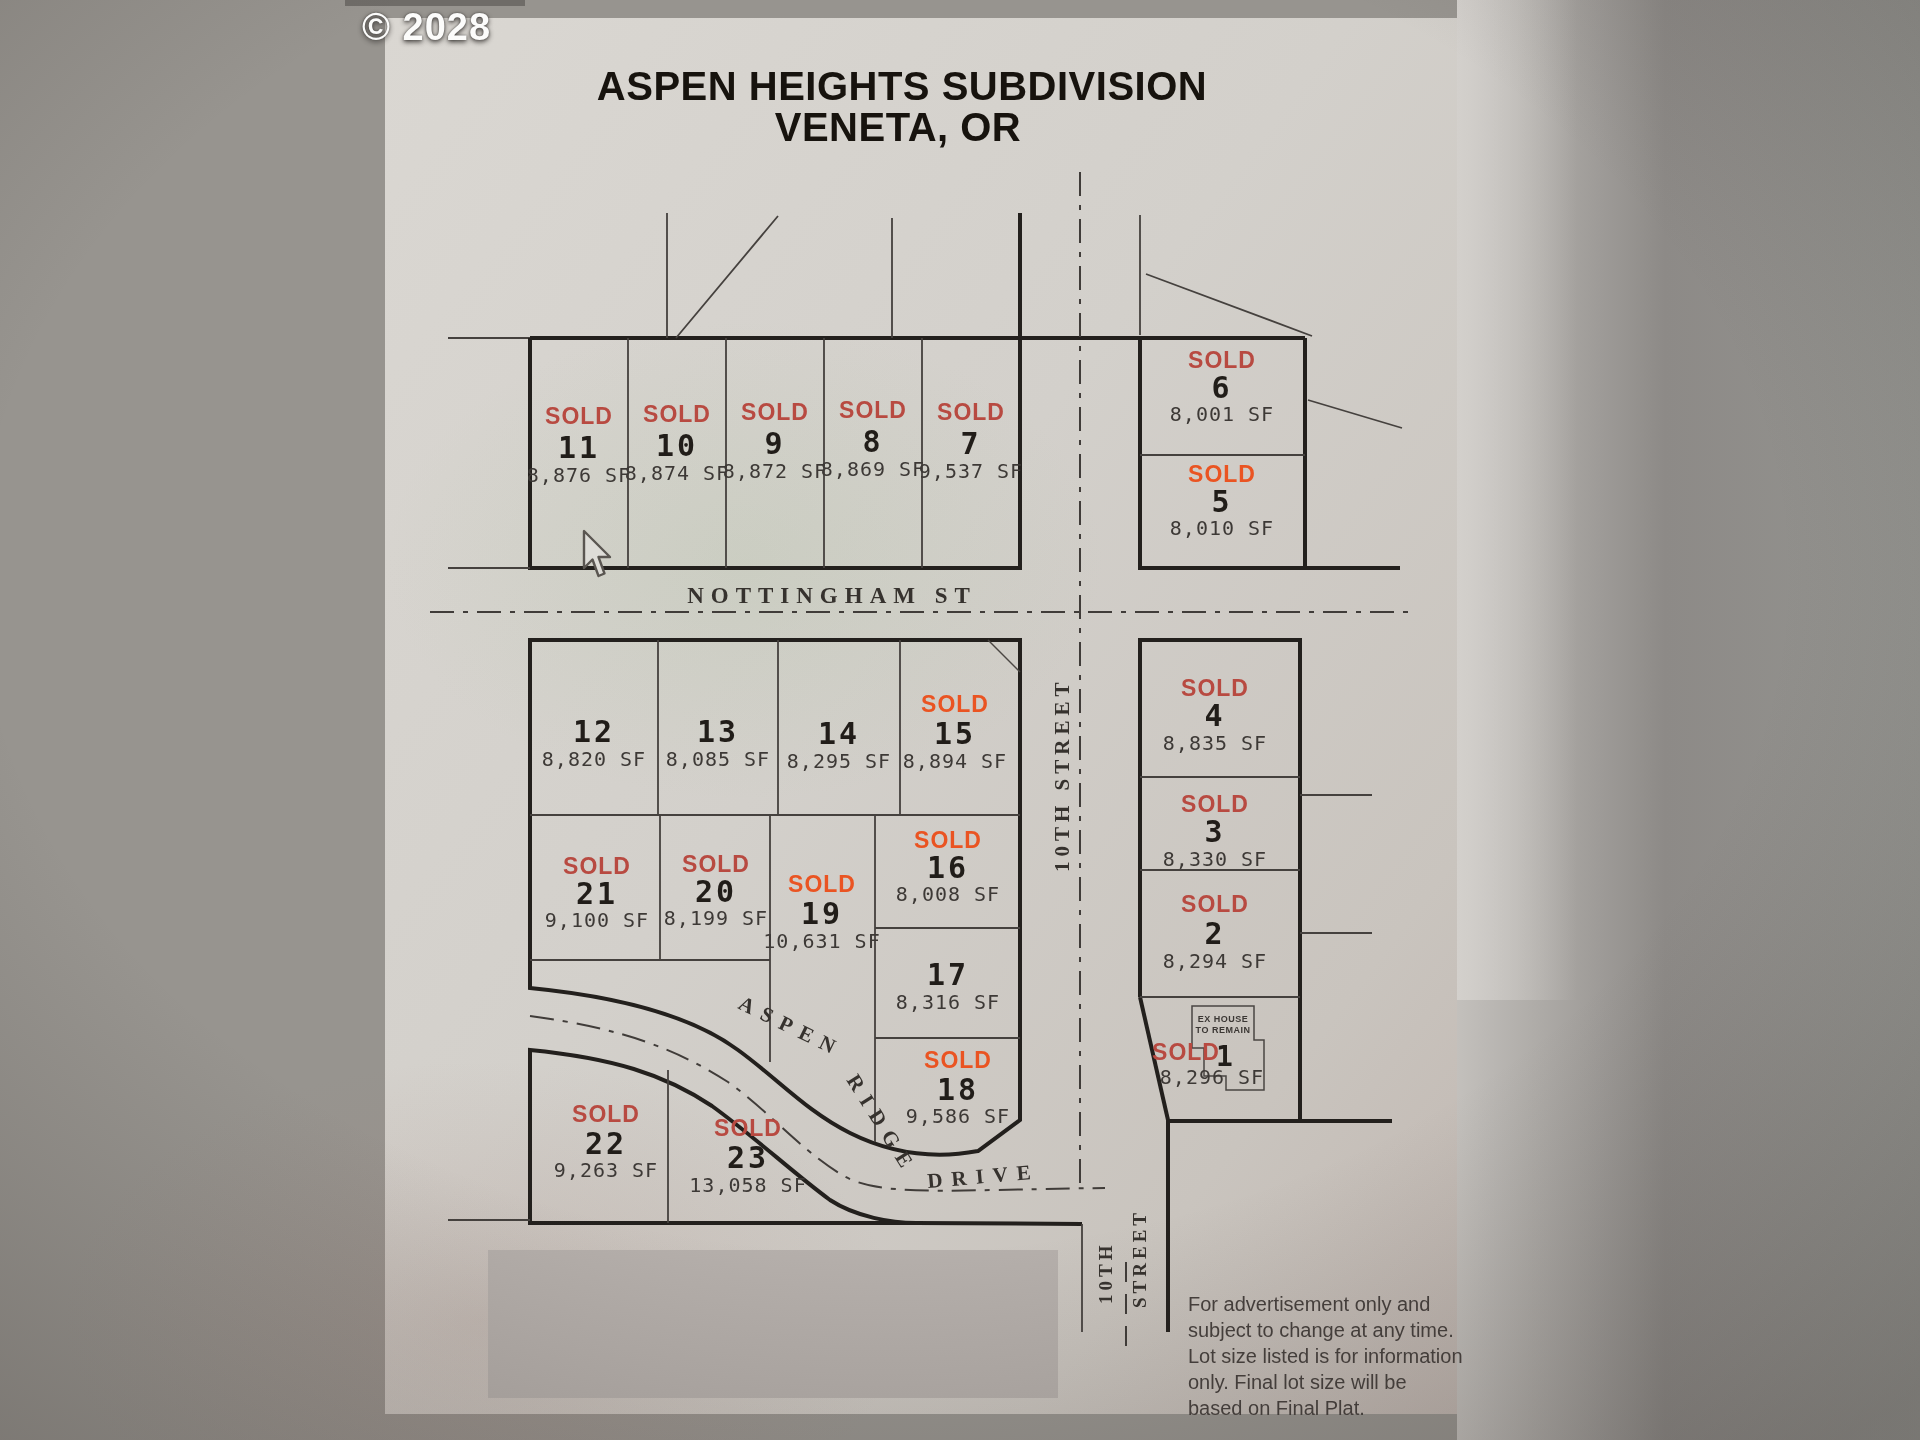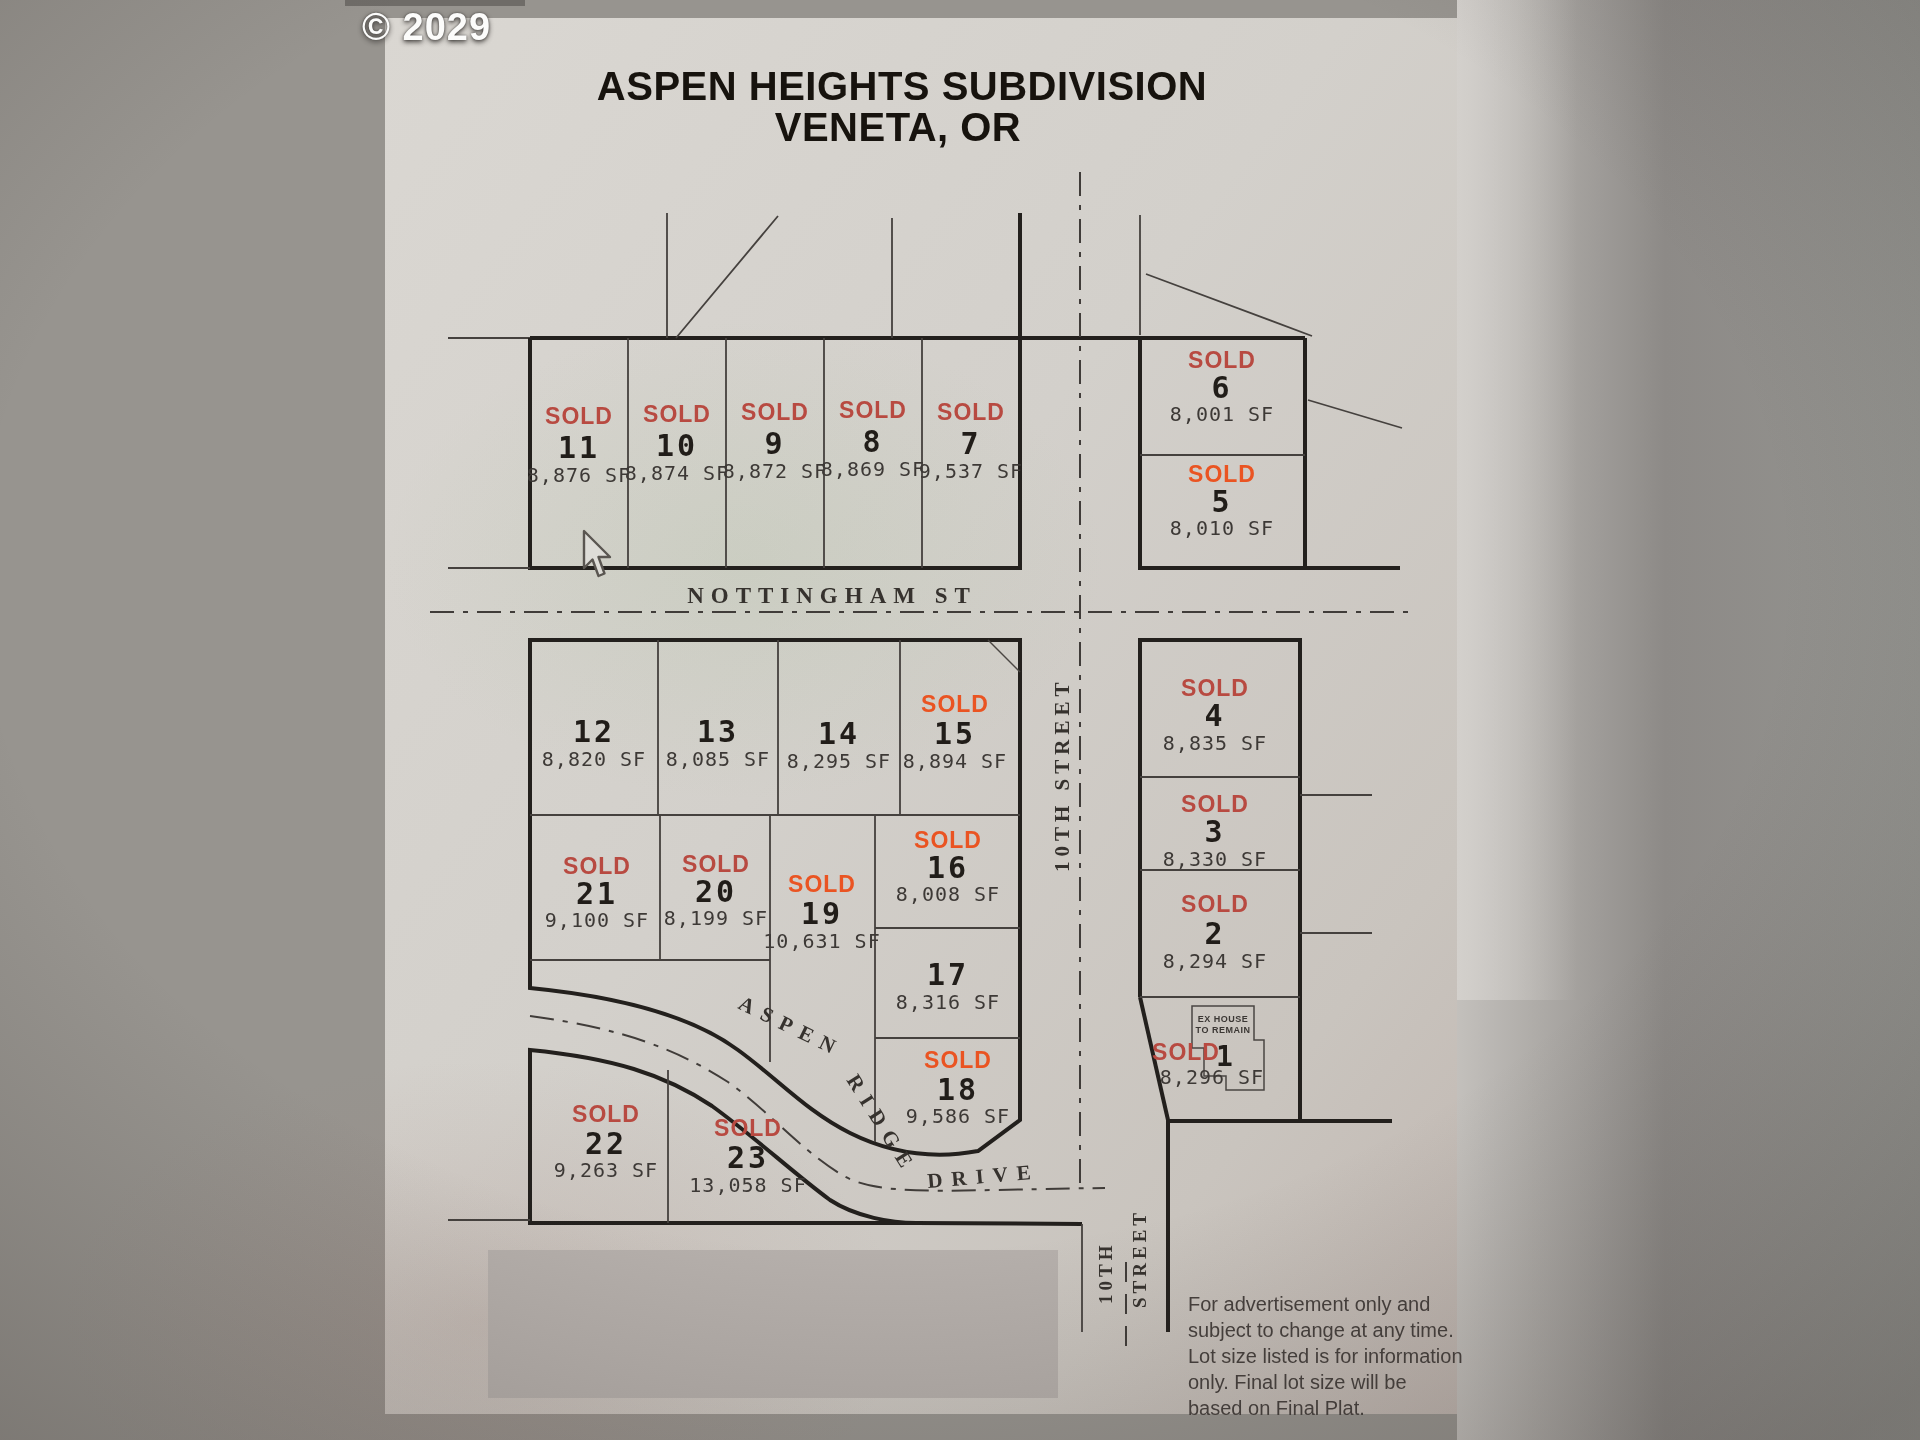--- a/index.html
+++ b/index.html
@@ -238,14 +238,14 @@
 
   <rect x="488" y="1250" width="570" height="148" fill="#b5afab"></rect>
 
   <rect x="0" y="0" width="1920" height="1440" fill="url(#vig)" pointer-events="none"></rect>
 
   <g transform="translate(584,531)">
     <path d="M0,0 V37 L8.5,28.5 L14.5,45 L20.5,42.5 L14.5,26 H26 Z" fill="#deddd8" stroke="#5a5651" stroke-width="2.4" stroke-linejoin="round"></path>
   </g>
 </svg>
 
-<div class="watermark">© 2029</div>
+<div class="watermark">© 2028</div>
 </div>
 
 </body></html>

